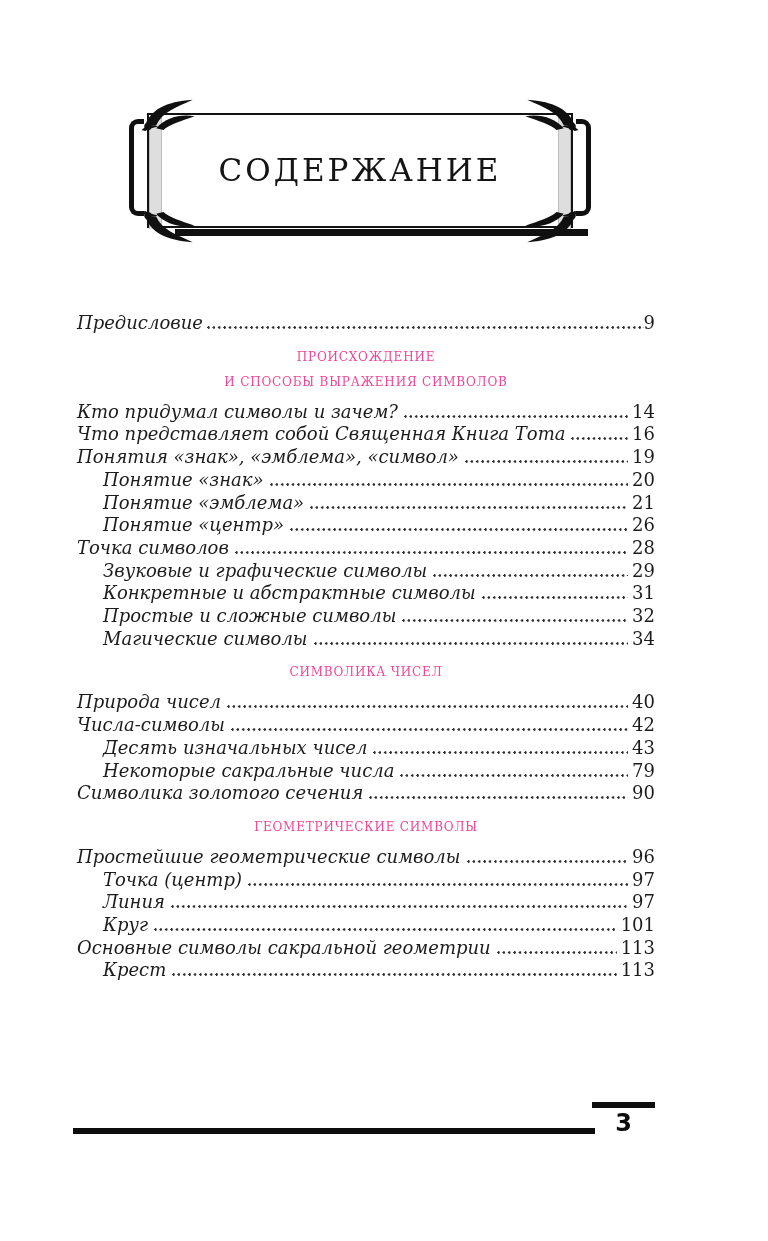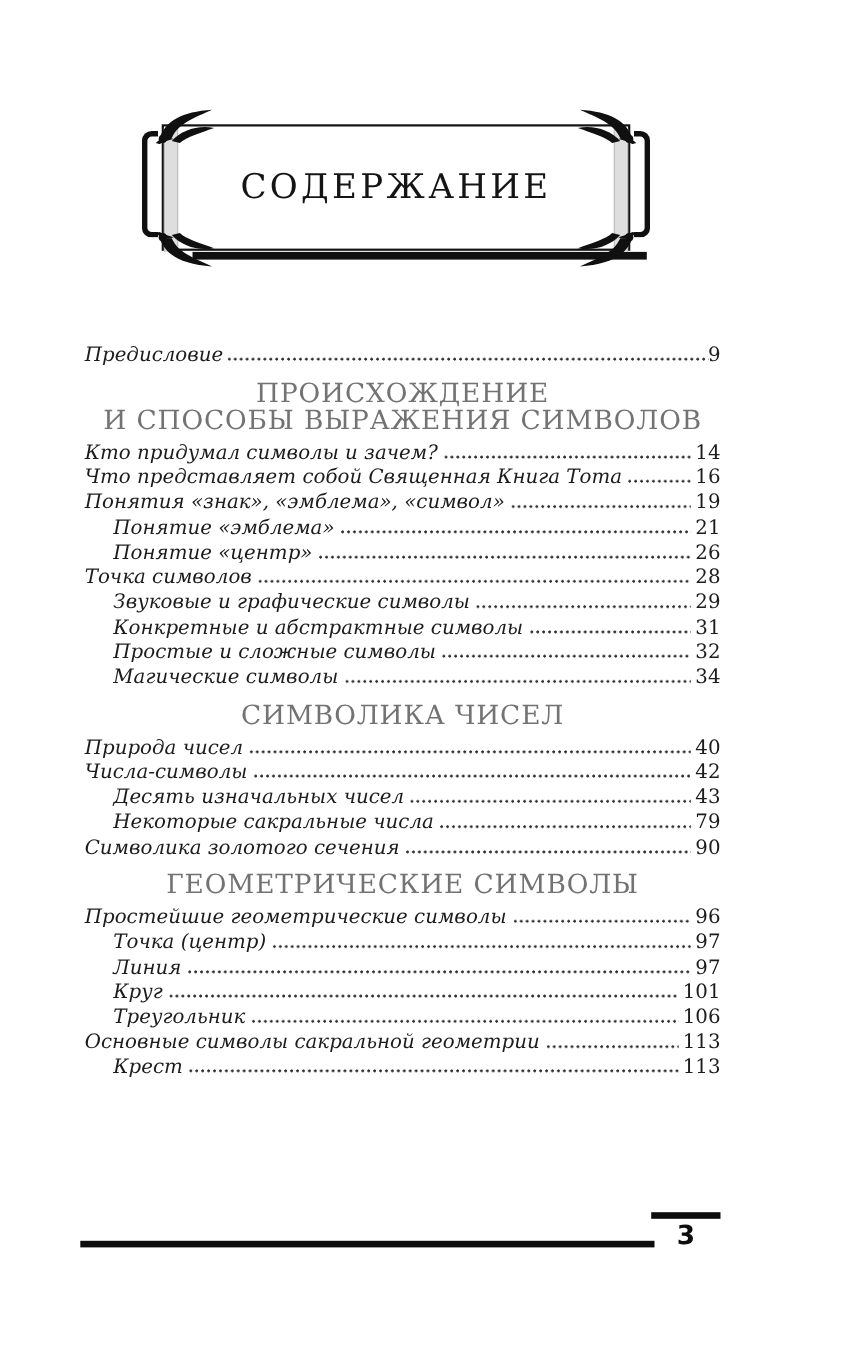--- a/index.html
+++ b/index.html
@@ -109,26 +109,26 @@
     background-image: radial-gradient(circle at 1.5px 1.5px, #2e2e2e 1.05px, transparent 1.45px);
     background-size: 5.4px 3px;
     background-repeat: repeat-x;
     background-position: left bottom;
   }
   .pagenum { flex: 0 0 auto; margin-left: 4px; }
   .toc-entry:first-child .leader  { margin-left: 4px; }
   .toc-entry:first-child .pagenum { margin-left: 0; }
   .toc-heading {
     text-align: center;
-    font-size: 24px;
+    font-size: 12px;
     line-height: 25px;
     letter-spacing: 0.8px;
     margin: 10px 0 6px 0;
     white-space: pre-line;
-    color: #737373;
+    color: #ec4899;
   }
 
   
   .footer-rule-long {
     position: absolute;
     left: 73px;
     top: 1120px;
     width: 522px;
     height: 6px;
     background: #0d0d0d;
@@ -219,20 +219,25 @@
     <span class="label">Что представляет собой Священная Книга Тота</span>
     <span class="leader"></span>
     <span class="pagenum">16</span>
   </div>
       <div class="toc-entry">
     <span class="label">Понятия «знак», «эмблема», «символ»</span>
     <span class="leader"></span>
     <span class="pagenum">19</span>
   </div>
       <div class="toc-entry indent">
+    <span class="label">Понятие «знак»</span>
+    <span class="leader"></span>
+    <span class="pagenum">20</span>
+  </div>
+      <div class="toc-entry indent">
     <span class="label">Понятие «эмблема»</span>
     <span class="leader"></span>
     <span class="pagenum">21</span>
   </div>
       <div class="toc-entry indent">
     <span class="label">Понятие «центр»</span>
     <span class="leader"></span>
     <span class="pagenum">26</span>
   </div>
       <div class="toc-entry">
@@ -299,25 +304,20 @@
   </div>
       <div class="toc-entry indent">
     <span class="label">Линия</span>
     <span class="leader"></span>
     <span class="pagenum">97</span>
   </div>
       <div class="toc-entry indent">
     <span class="label">Круг</span>
     <span class="leader"></span>
     <span class="pagenum">101</span>
-  </div>
-      <div class="toc-entry indent">
-    <span class="label">Треугольник</span>
-    <span class="leader"></span>
-    <span class="pagenum">106</span>
   </div>
       <div class="toc-entry">
     <span class="label">Основные символы сакральной геометрии</span>
     <span class="leader"></span>
     <span class="pagenum">113</span>
   </div>
       <div class="toc-entry indent">
     <span class="label">Крест</span>
     <span class="leader"></span>
     <span class="pagenum">113</span>

